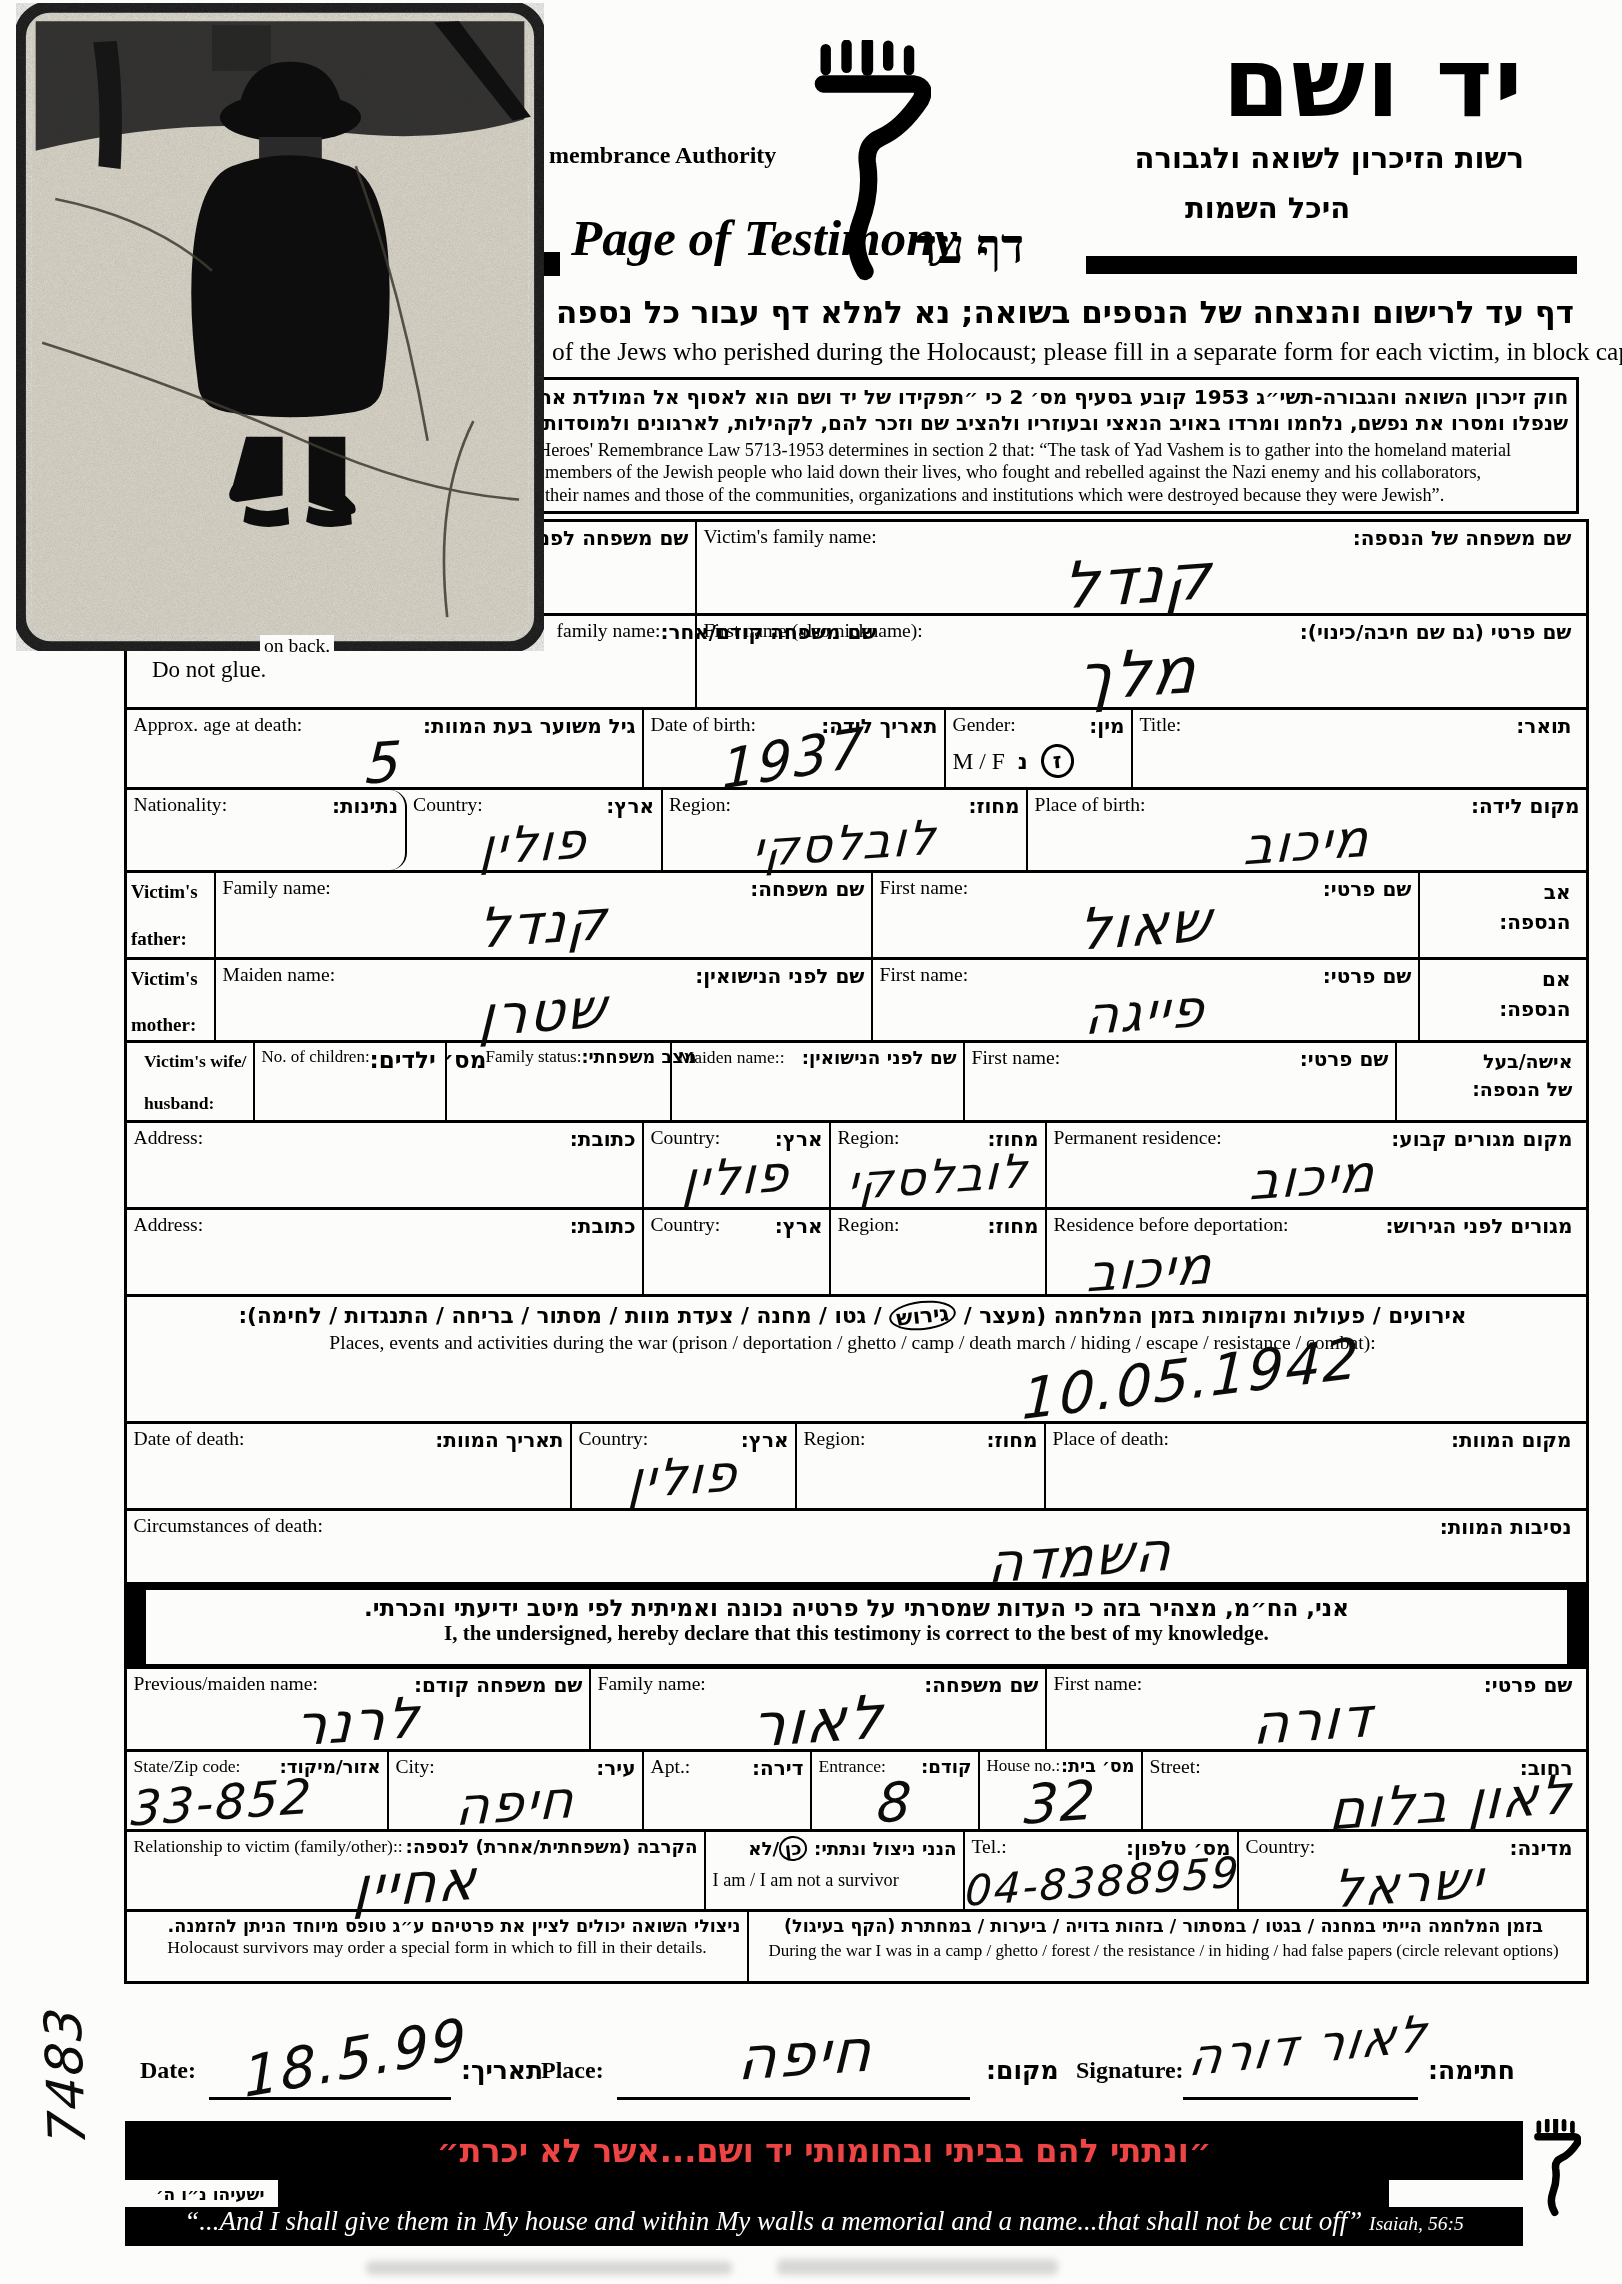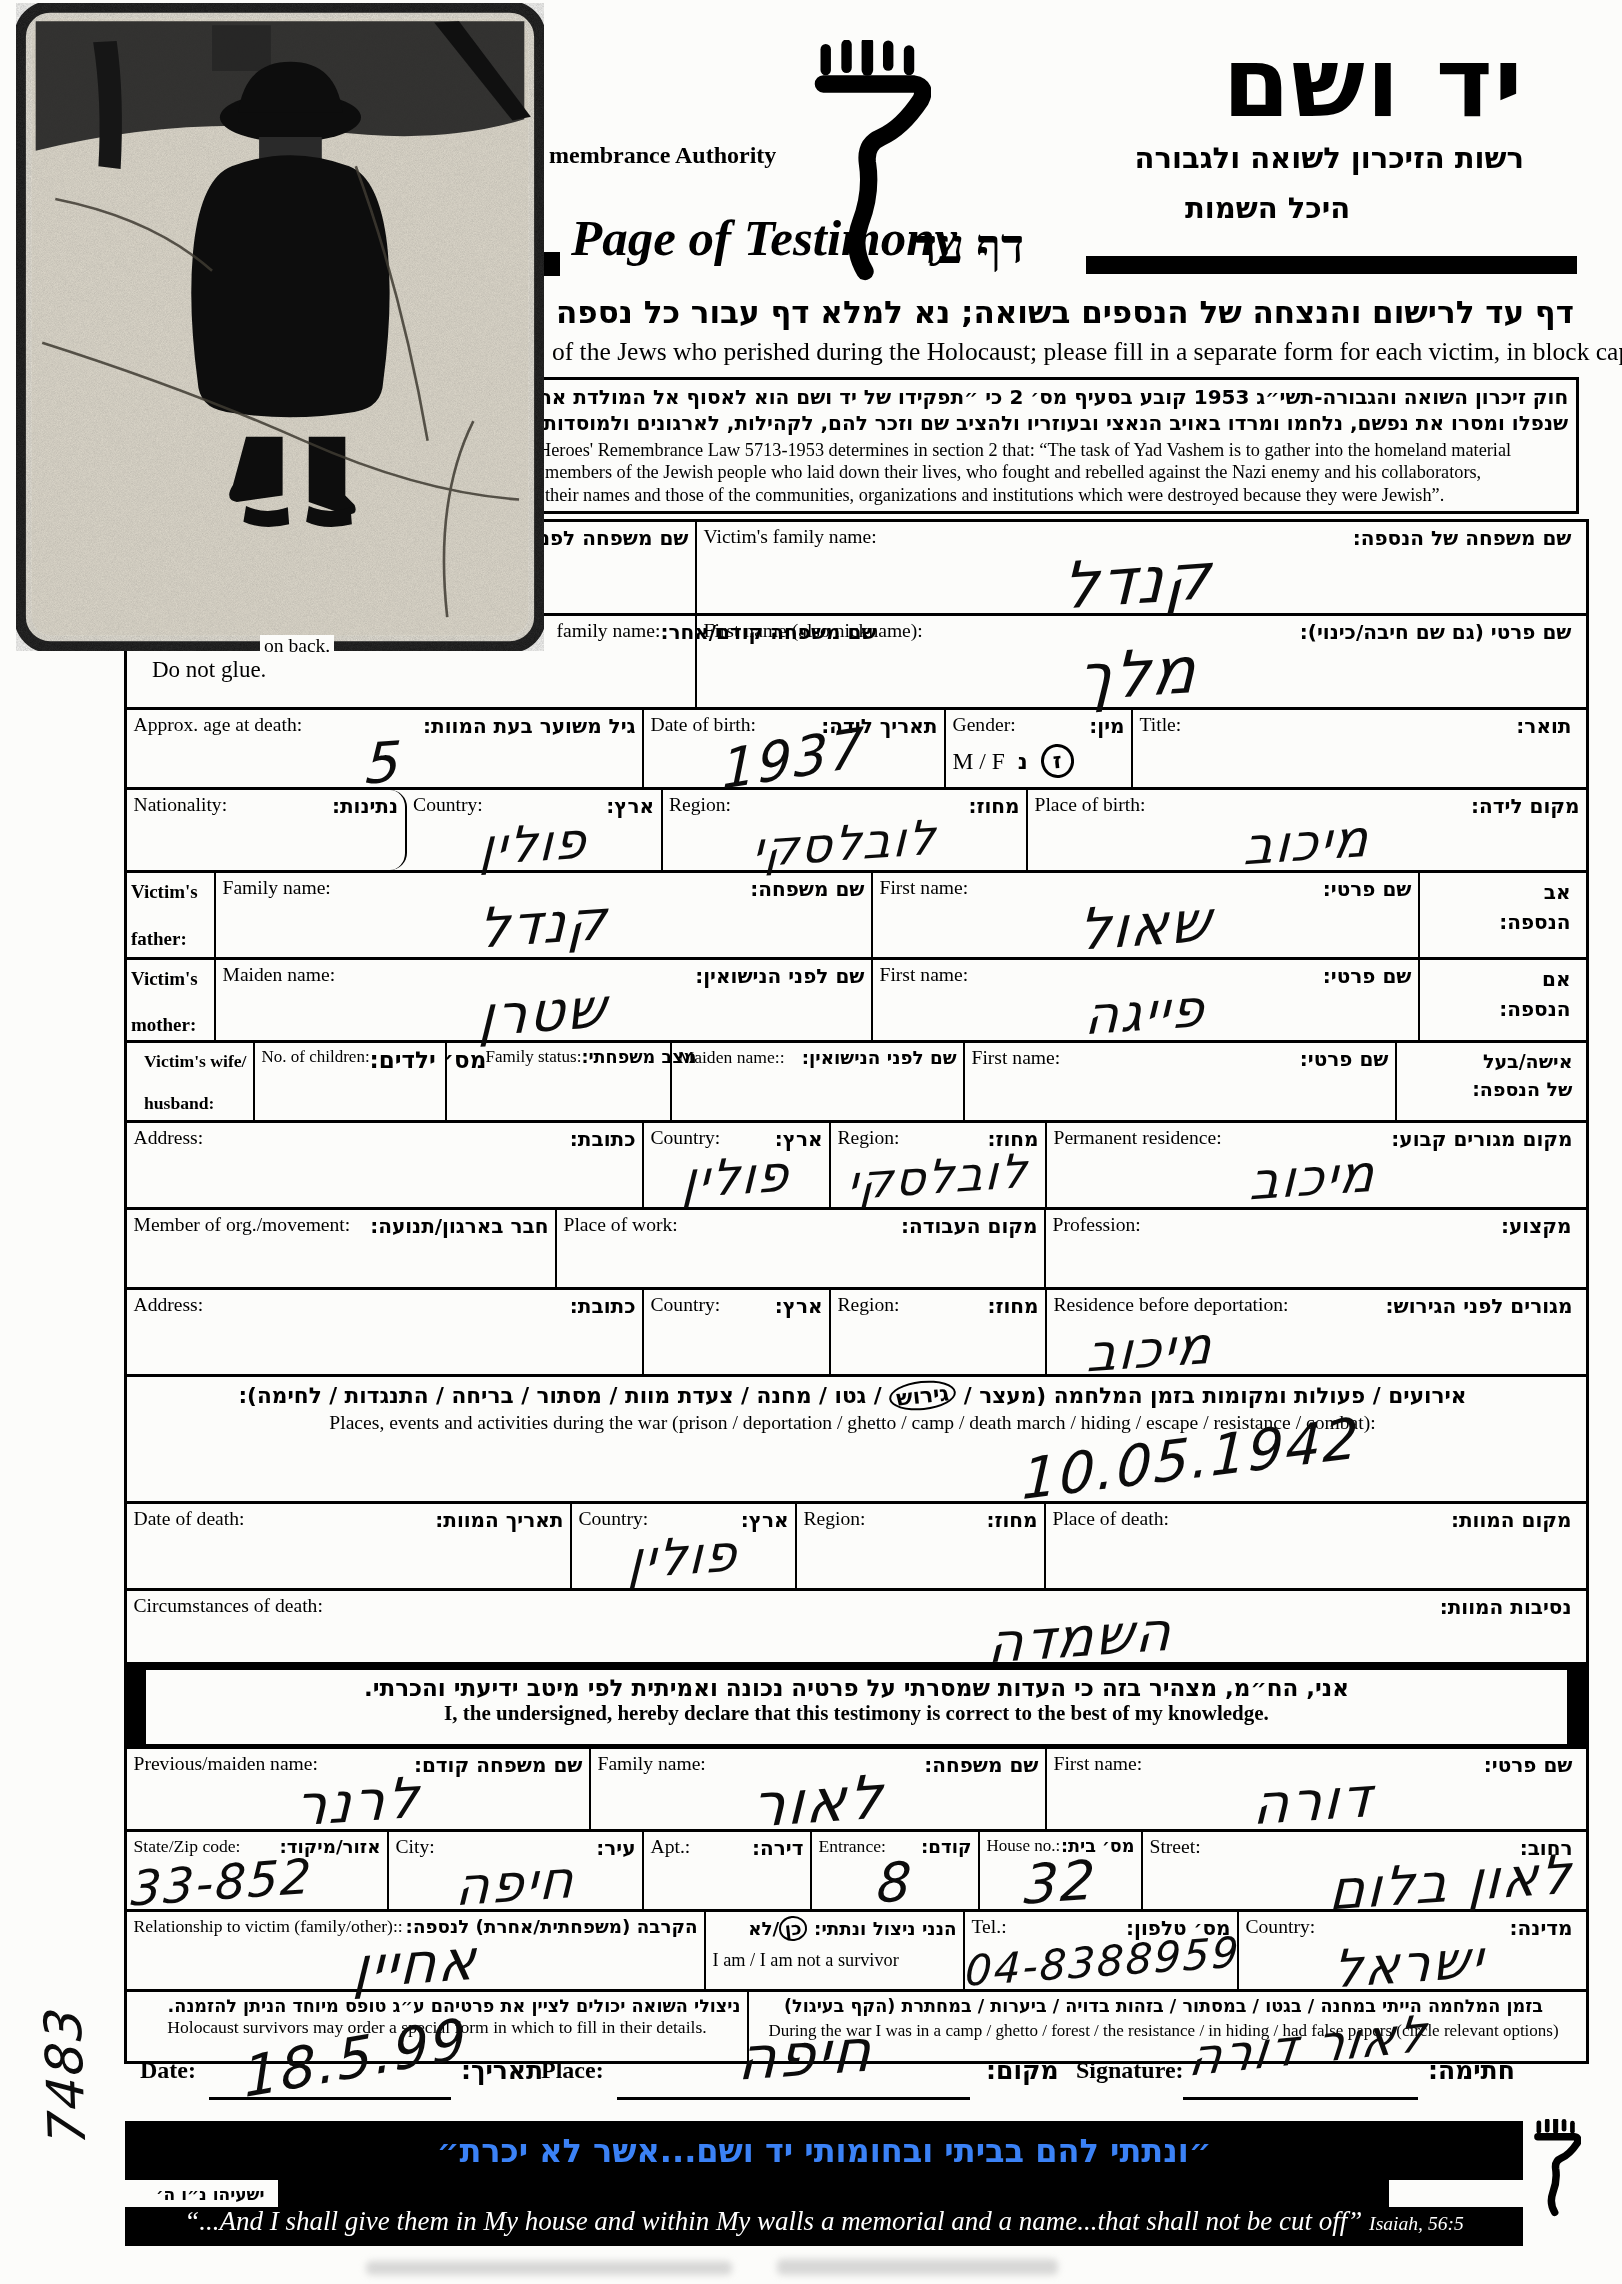--- a/index.html
+++ b/index.html
@@ -38,21 +38,21 @@
   
   .decl{border-top:5.9px solid #000;border-bottom:5.9px solid #000;border-left:19.6px solid #000;border-right:19.6px solid #000;
         text-align:center;padding:5.2px 0 3.9px 0;}
   .decl-he{font-size:23px;font-weight:bold;font-family:"DejaVu Sans",sans-serif;direction:rtl;}
   .decl-en{font-size:21px;font-weight:bold;}
   
   .sig-lab-en{font-size:24px;font-weight:bold;}
   .sig-lab-he{font-size:25px;font-weight:bold;font-family:"DejaVu Sans",sans-serif;direction:rtl;}
   .sig-line{height:2.6px;background:#000;}
   .qbar{background:#000;}
-  .q-he{color:#3b82f6;font-size:32px;font-weight:bold;font-family:"DejaVu Sans",sans-serif;direction:rtl;text-align:center;}
+  .q-he{color:#ef4444;font-size:32px;font-weight:bold;font-family:"DejaVu Sans",sans-serif;direction:rtl;text-align:center;}
   .q-attr{color:#000;font-size:17px;font-weight:bold;font-family:"DejaVu Sans",sans-serif;direction:rtl;}
   .q-en{color:#fff;font-size:27px;font-style:italic;text-align:center;font-family:"Liberation Serif",serif;}
   .notch{position:absolute;background:#fcfcfa;}
   .ghost{position:absolute;background:#b9b9b9;filter:blur(3.9px);border-radius:5.2px;opacity:.55;}
   svg{display:block;}
 </style>
 </head>
 <body>
 
 <div class="page">
@@ -298,40 +298,20 @@
       </div>
       <div class="cell" style="width:532px;">
         <div class="labels">
             <span class="en-l">Permanent residence:</span>
             <span class="he-l">מקום מגורים קבוע:</span>
           </div>
         <div class="hw hw-c" style="top:29px;font-size:51px;">מיכוב</div>
       </div>
     </div>
 
-    <div class="frow" style="height:77px;">
-      <div class="cell" style="width:430px;">
-        <div class="labels">
-            <span class="en-l">Member of org./movement:</span>
-            <span class="he-l">חבר בארגון/תנועה:</span>
-          </div>
-      </div>
-      <div class="cell" style="width:489px;">
-        <div class="labels">
-            <span class="en-l">Place of work:</span>
-            <span class="he-l">מקום העבודה:</span>
-          </div>
-      </div>
-      <div class="cell" style="width:532px;">
-        <div class="labels">
-            <span class="en-l">Profession:</span>
-            <span class="he-l">מקצוע:</span>
-          </div>
-      </div>
-    </div>
 
     <div class="frow" style="height:84px;">
       <div class="cell" style="width:517px;">
         <div class="labels">
             <span class="en-l">Address:</span>
             <span class="he-l">כתובת:</span>
           </div>
       </div>
       <div class="cell" style="width:187px;">
         <div class="labels">

